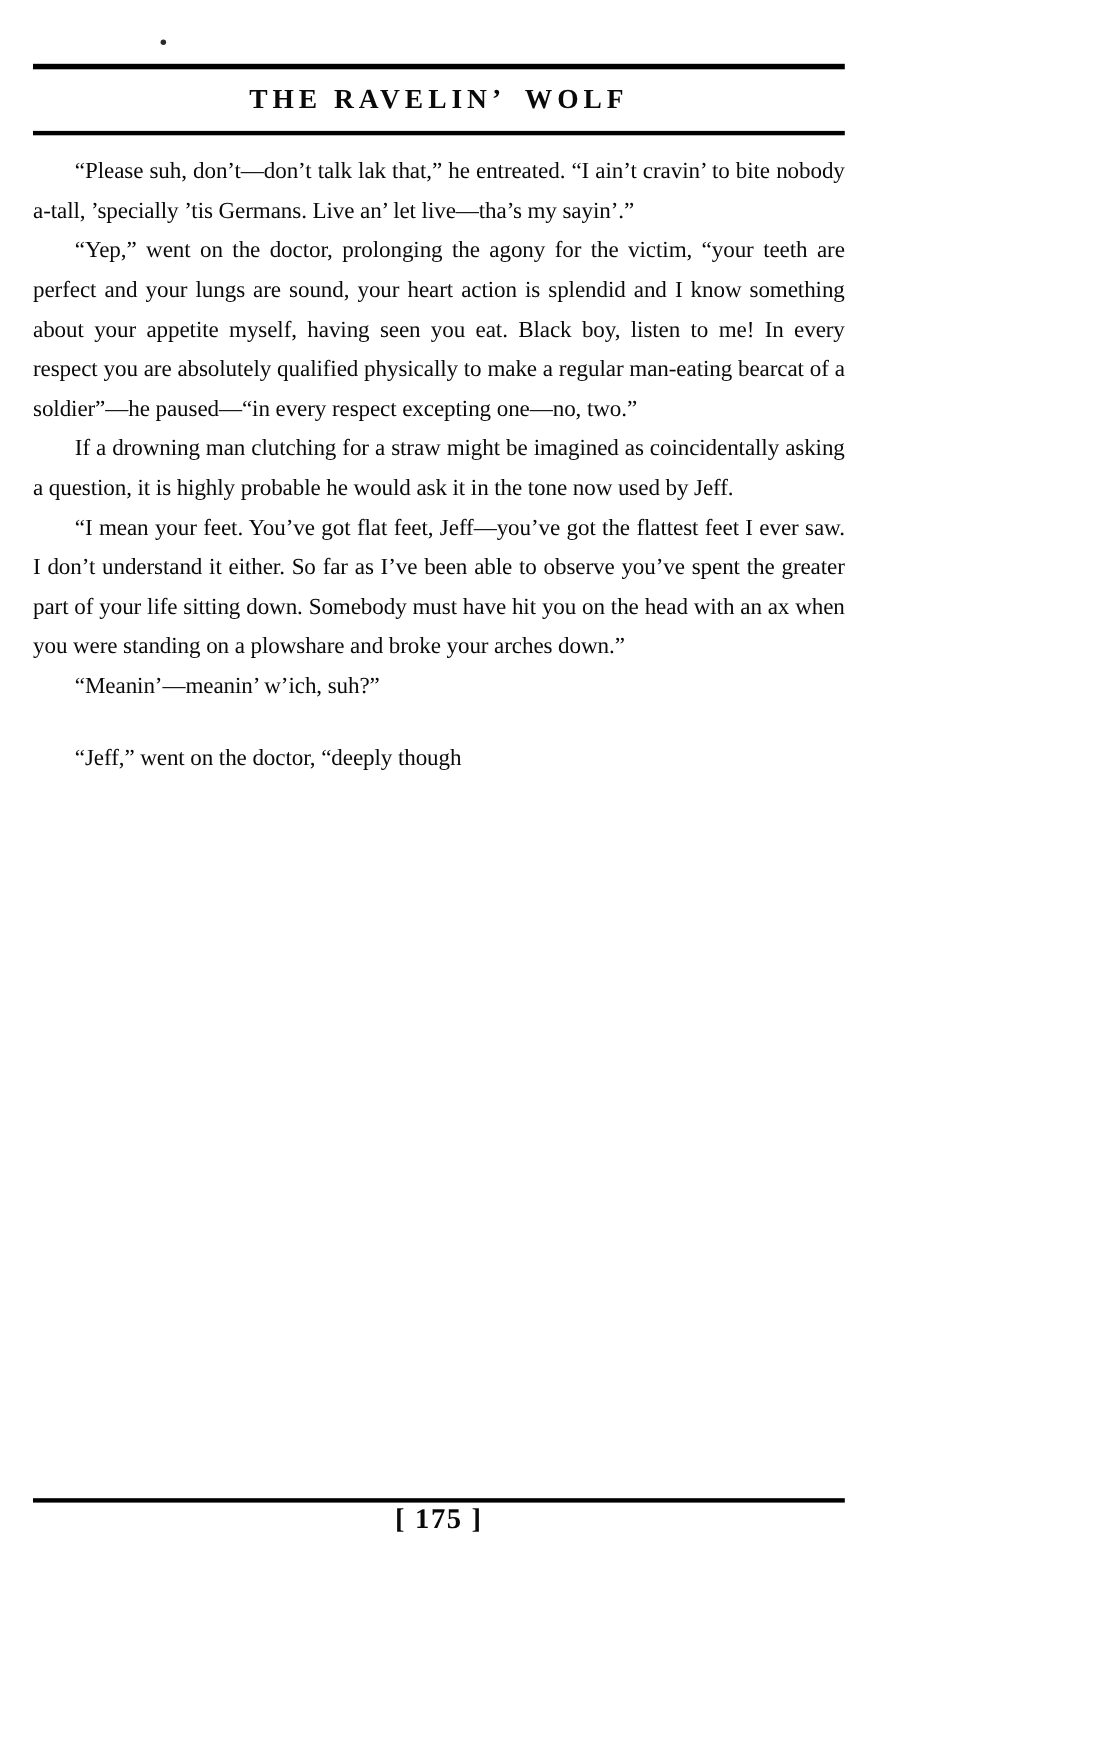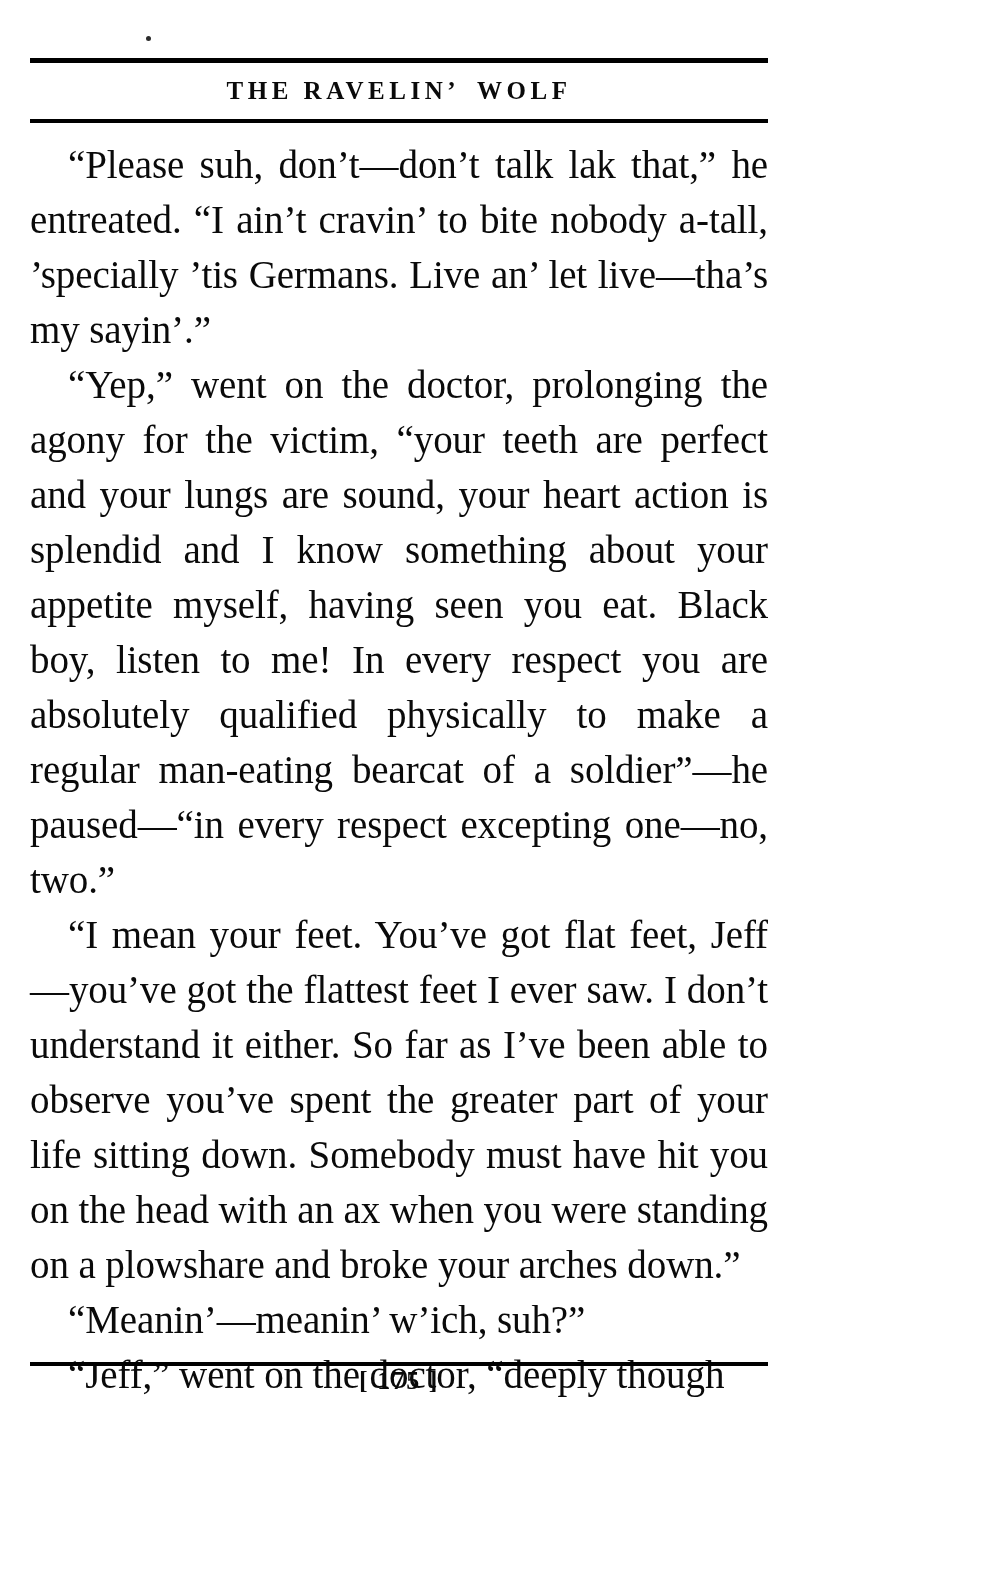--- a/index.html
+++ b/index.html
@@ -53,36 +53,37 @@
     font-weight: 700;
     padding: 14px 0 12px 0;
     font-family: "Liberation Serif", serif;
     white-space: nowrap;
   }
   .running-head .apos {
     letter-spacing: 0;
   }
   .body-text {
     margin-top: 14px;
-    font-size: 39px;
-    line-height: 55px;
+    font-size: 21px;
+    line-height: 36px;
     text-align: justify;
     text-justify: inter-word;
     font-weight: 500;
     letter-spacing: -0.1px;
   }
   .body-text p {
     margin: 0;
     text-indent: 38px;
   }
   .body-text p.last {
     
   }
   .body-text p:last-child {
     text-align-last: left;
+    margin-top: 29px;
   }
   .folio-wrap {
     position: absolute;
     left: 30px;
     top: 1368px;
     width: 738px;
   }
   .folio {
     text-align: center;
     font-size: 26px;
@@ -107,20 +108,21 @@
 
     <div class="rule-top"></div>
 
     <div class="running-head"><span>THE RAVELIN</span><span class="apos">’</span>&nbsp;&nbsp;<span>WOLF</span></div>
 
     <div class="rule-bottom"></div>
 
     <div class="body-text">
       <p>“Please suh, don’t—don’t talk lak that,” he entreated.  “I ain’t cravin’ to bite nobody a-tall, ’specially ’tis Germans.  Live an’ let live—tha’s my sayin’.”</p>
       <p>“Yep,” went on the doctor, prolonging the agony for the victim, “your teeth are perfect and your lungs are sound, your heart action is splendid and I know something about your appetite myself, having seen you eat.  Black boy, listen to me!  In every respect you are absolutely qualified physically to make a regular man-eating bearcat of a soldier”—he paused—“in every respect excepting one—no, two.”</p>
+      <p>If a drowning man clutching for a straw might be imagined as coincidentally asking a question, it is highly probable he would ask it in the tone now used by Jeff.</p>
       <p>“I mean your feet.  You’ve got flat feet, Jeff—you’ve got the flattest feet I ever saw.  I don’t understand it either.  So far as I’ve been able to observe you’ve spent the greater part of your life sitting down.  Somebody must have hit you on the head with an ax when you were standing on a plowshare and broke your arches down.”</p>
       <p>“Meanin’—meanin’ w’ich, suh?”</p>
       <p class="last">“Jeff,” went on the doctor, “deeply though</p>
     </div>
 
   </div>
 
   <div class="folio-wrap">
     <div class="rule-foot"></div>
     <div class="folio">[ 175 ]</div>

